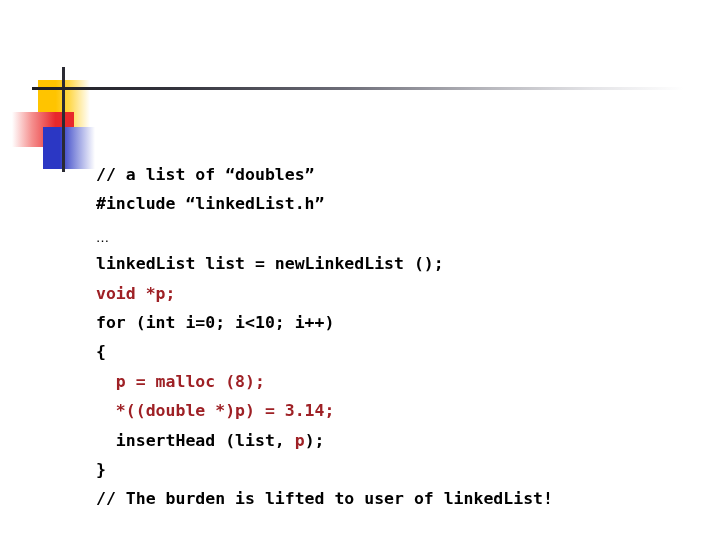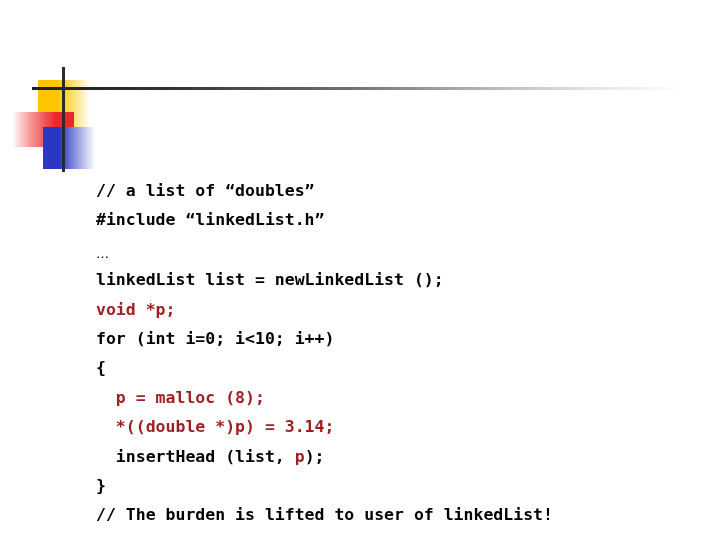--- a/index.html
+++ b/index.html
@@ -79,21 +79,21 @@
     font-weight: 400;
     letter-spacing: -0.4px;
     color: #2B3178;
     white-space: nowrap;
   }
 
   
   .code {
     position: absolute;
     left: 96px;
-    top: 176px;
+    top: 160px;
     width: 600px;
     font-family: "DejaVu Sans Mono", "Liberation Mono", monospace;
     font-size: 16.5px;
     font-weight: 700;
     line-height: 29.4px;
     color: #000000;
     white-space: pre;
   }
   .code .ln {
     white-space: pre;

